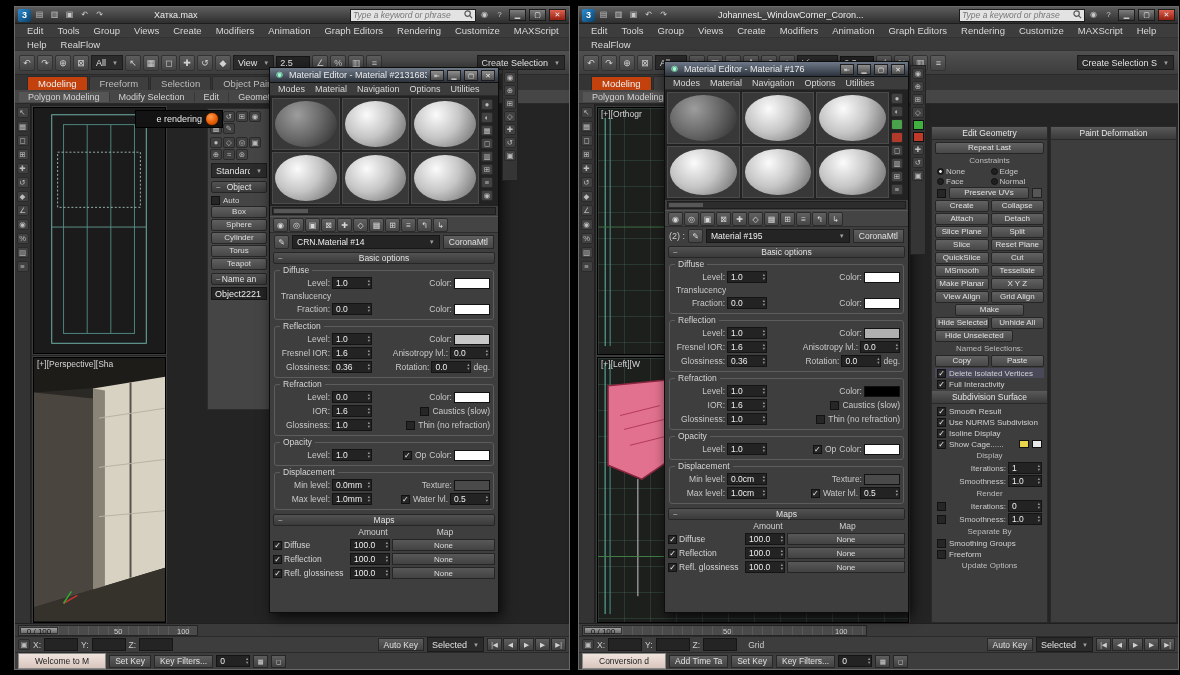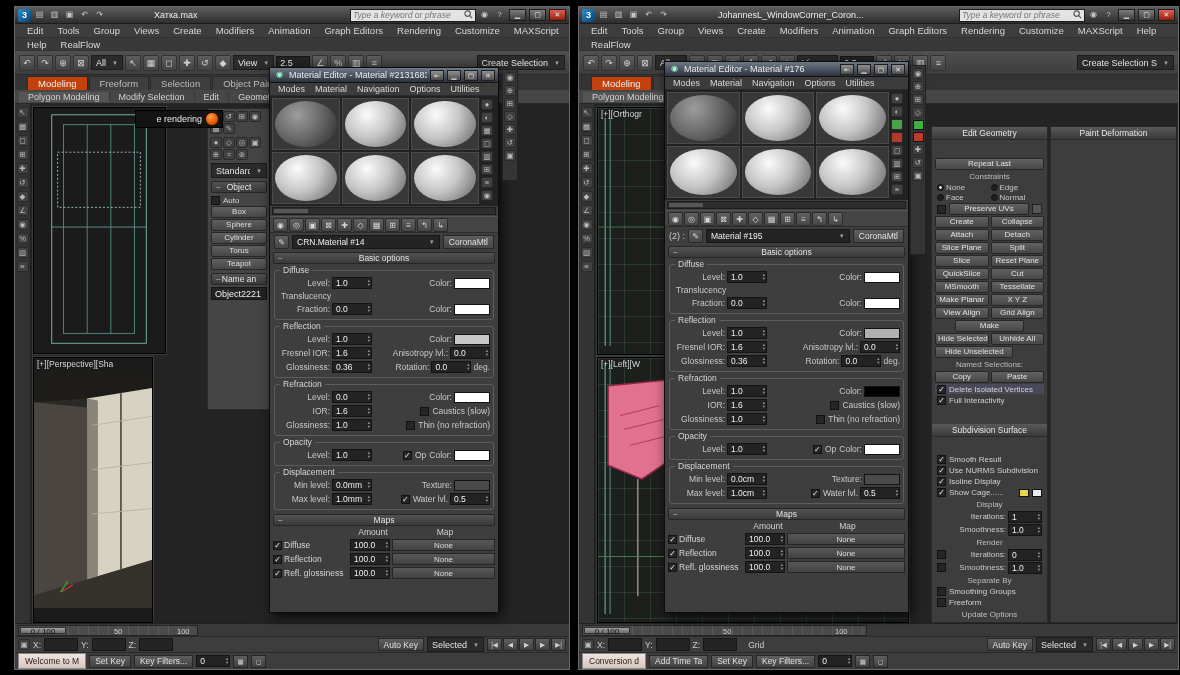--- a/index.html
+++ b/index.html
@@ -64,28 +64,28 @@
 .ic-row{display:flex;gap:1px;padding:1px;flex-wrap:wrap;}
 .cmd-btn{height:12px;margin:0 2px;background:linear-gradient(#606060,#474747);border:1px solid #262626;
   border-radius:2px;color:#dedede;font-size:8px;line-height:10px;text-align:center;}
 .rollout{height:12px;background:linear-gradient(#525252,#3a3a3a);border:1px solid #262626;border-radius:2px;
   color:#e2e2e2;font-size:8.5px;text-align:center;line-height:11px;position:relative;}
 .rollout::before{content:"−";position:absolute;left:4px;top:0;color:#b5b5b5;}
 .timeline-row{height:13px;flex:none;background:#3a3a3a;border-top:1px solid #202020;
   display:flex;align-items:center;padding:0 3px;}
 .timeline{position:relative;height:11px;border:1px solid #242424;color:#ccc;
   background:repeating-linear-gradient(90deg,#4b4b4b 0 9px,#5a5a5a 9px 10px);}
-.tl-thumb{position:absolute;left:1px;top:1px;bottom:1px;width:46px;background:linear-gradient(#a0a0a0,#6c6c6c);
+.tl-thumb{position:absolute;left:1px;top:1px;bottom:1px;width:38px;background:linear-gradient(#a0a0a0,#6c6c6c);
   color:#111;font-size:8px;text-align:center;line-height:8px;border:1px solid #333;}
 .tl-tick{position:absolute;top:1px;font-size:7.5px;color:#d2d2d2;}
 .statusrow{height:16px;flex:none;display:flex;align-items:center;gap:3px;padding:0 3px;
   background:#3d3d3d;border-top:1px solid #2a2a2a;font-size:8.5px;color:#cccccc;}
 .statusrow.last{height:17px;}
 .status-btn{background:linear-gradient(#f0e4de,#d8c6be);color:#222;border:1px solid #8a8a8a;
-  font-size:8.5px;height:16px;padding:0 6px;display:inline-flex;align-items:center;white-space:nowrap;}
+  font-size:8.5px;height:16px;padding:0 16px;display:inline-flex;align-items:center;white-space:nowrap;}
 .prompt-box{flex:1;background:#484848;border:1px solid #2c2c2c;height:13px;display:flex;
   align-items:center;padding:0 4px;overflow:hidden;}
 .prompt{white-space:nowrap;color:#dadada;}
 .akey{background:linear-gradient(#5e5e5e,#424242);border:1px solid #272727;height:13px;padding:0 5px;
   color:#e0e0e0;font-size:8.5px;display:inline-flex;align-items:center;white-space:nowrap;}
 .transport{display:flex;gap:1px;}
 .tbtn{min-width:15px;height:13px;background:linear-gradient(#5e5e5e,#404040);border:1px solid #262626;
   color:#d2d2d2;font-size:6.5px;line-height:11px;text-align:center;padding:0 1px;}
 .w34{width:34px;}
 
@@ -275,21 +275,21 @@
       <svg class="vp-svg" viewBox="0 0 133 247">
         <rect x="18" y="6" width="96" height="232" fill="none" stroke="#6fb3a8" stroke-width="1"></rect>
         <rect x="30" y="16" width="72" height="212" fill="none" stroke="#4d857d"></rect>
         <line x1="54" y1="16" x2="54" y2="228" stroke="#4d857d"></line>
         <line x1="78" y1="16" x2="78" y2="228" stroke="#4d857d"></line>
         <line x1="18" y1="120" x2="114" y2="120" stroke="#5a8f88"></line>
         <rect x="24" y="44" width="84" height="56" fill="none" stroke="#9ab6b2" stroke-dasharray="2 2"></rect>
       </svg>
     </div>
 
-    <div class="viewport" style="left:18px;top:253px;width:120px;height:266px;">
+    <div class="viewport" style="left:18px;top:253px;width:133px;height:266px;">
       <span class="vp-label">[+][Perspective][Sha</span>
       <svg class="vp-svg" viewBox="0 0 133 266">
         <rect width="133" height="266" fill="#2b2925"></rect>
         <polygon points="0,0 133,0 133,24 0,34" fill="#1d1c19"></polygon>
         <polygon points="60,30 133,18 133,212 60,234" fill="#d8d2c2"></polygon>
         <polygon points="60,30 72,32 72,232 60,234" fill="#8a8478"></polygon>
         <line x1="98" y1="24" x2="98" y2="222" stroke="#56514a" stroke-width="2"></line>
         <line x1="66" y1="60" x2="133" y2="50" stroke="#b8b2a4"></line>
         <line x1="66" y1="110" x2="133" y2="102" stroke="#b8b2a4"></line>
         <line x1="66" y1="160" x2="133" y2="154" stroke="#b8b2a4"></line>
@@ -725,21 +725,21 @@
       <svg class="vp-svg" viewBox="0 0 312 266">
         <line x1="7" y1="6" x2="7" y2="258" stroke="#5fbdb0"></line>
         <line x1="12" y1="6" x2="12" y2="258" stroke="#4a948a"></line>
         <polygon points="10,28 72,22 88,92 44,122 10,108" fill="#e2718f" stroke="#8e2740" stroke-width="1.5"></polygon>
         <path d="M22,58 L62,48 M32,88 L72,78 M26,72 L66,62" stroke="#b23a5a" fill="none"></path>
         <line x1="40" y1="122" x2="40" y2="240" stroke="#c8c8c8"></line>
         <line x1="0" y1="200" x2="312" y2="200" stroke="#3f7f46"></line>
       </svg>
     </div>
 
-    <div class="side-panel" style="left:352px;top:22px;width:117px;bottom:0;justify-content:space-between;">
+    <div class="side-panel" style="left:352px;top:22px;width:117px;bottom:0;">
       <div class="panel-header">Edit Geometry</div>
       <div class="pbody">
         <button class="pbtn">Repeat Last</button>
         <div class="sep">Constraints</div>
         <div class="radio-grid">
           <span class="radio">
               <span class="rdot"></span>
               <span>None</span>
             </span>
             <span class="radio">

